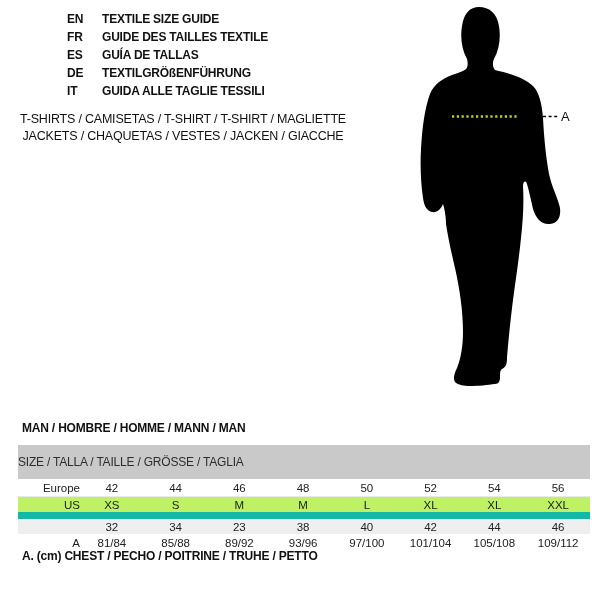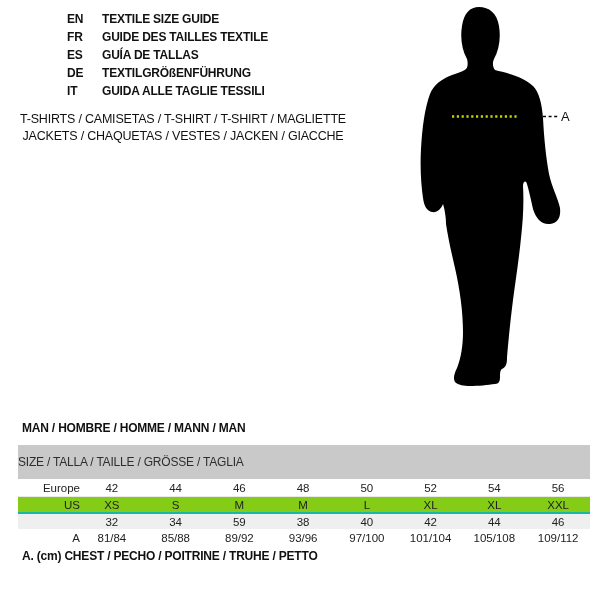--- a/index.html
+++ b/index.html
@@ -13,21 +13,21 @@
   .lang-code{width:35px;}
   .categories{position:absolute;left:20px;top:111px;font-weight:normal;font-size:12.5px;line-height:17px;letter-spacing:-0.2px;text-align:center;}
   .figure-wrap{position:absolute;left:408px;top:0;}
   .man-heading{position:absolute;left:22px;top:421px;font-weight:bold;font-size:12px;letter-spacing:-0.2px;}
   table.size-table{position:absolute;left:18px;top:445px;width:572px;border-collapse:collapse;table-layout:fixed;font-size:11.5px;color:#222;}
   table.size-table td{padding:0;vertical-align:middle;}
   td.banner-cell{background:#c9c9c9;height:34px;padding-left:4px;color:#2e2e2e;font-size:12px;letter-spacing:-0.2px;}
   td.row-label{text-align:right;padding-left:4px;}
   td.val{text-align:center;}
   tr.row-europe td{height:17px;background:#ffffff;border-bottom:1px solid #e9e9e9;}
-  tr.row-us td{height:15px;background:#84cc16;border-bottom:2px solid #14b8a6;margin-top:27px;}
+  tr.row-us td{height:15px;background:#bef264;border-bottom:7px solid #14b8a6;margin-top:27px;}
   tr.row-intl td{height:15px;background:#efefef;margin-top:16px;}
   tr.row-a td{height:18px;background:#ffffff;}
   .footnote{position:absolute;left:22px;top:549px;font-weight:bold;font-size:12px;letter-spacing:-0.2px;}
 </style>
 </head>
 <body>
 
 <div class="lang-list">
   <div class="lang-row">
     <span class="lang-code">EN</span>
@@ -128,21 +128,21 @@
     <td class="val">M</td>
     <td class="val">L</td>
     <td class="val">XL</td>
     <td class="val">XL</td>
     <td class="val">XXL</td>
   </tr>
   <tr class="row-intl">
     <td class="row-label"></td>
     <td class="val">32</td>
     <td class="val">34</td>
-    <td class="val">59</td>
+    <td class="val">23</td>
     <td class="val">38</td>
     <td class="val">40</td>
     <td class="val">42</td>
     <td class="val">44</td>
     <td class="val">46</td>
   </tr>
   <tr class="row-a">
     <td class="row-label">A</td>
     <td class="val">81/84</td>
     <td class="val">85/88</td>

